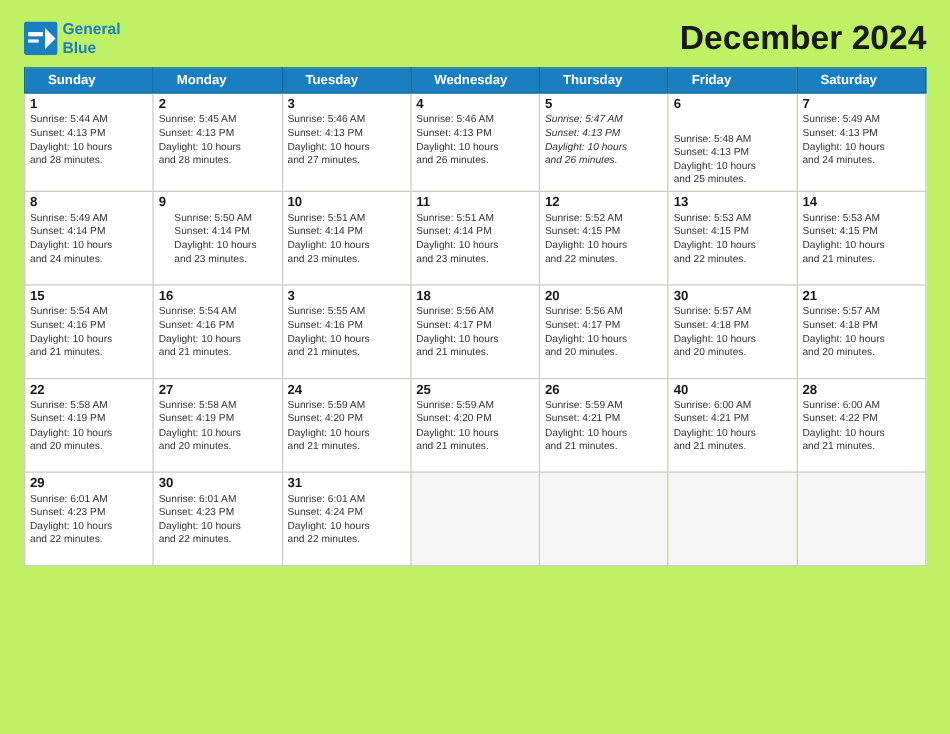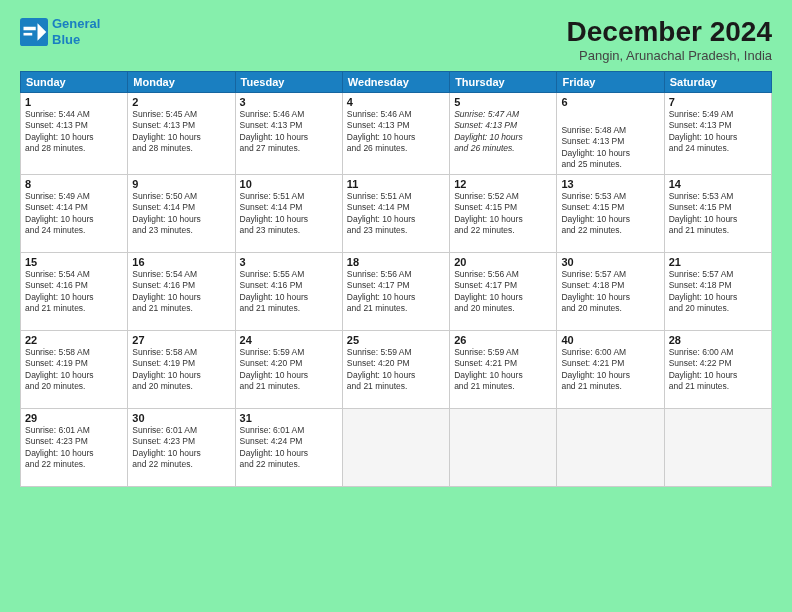--- a/index.html
+++ b/index.html
@@ -7,21 +7,21 @@
       font-family: Arial, sans-serif;
       background: #fff;
       width: 792px;
       height: 612px;
       overflow: hidden;
     }
     .page {
       width: 792px;
       height: 612px;
       padding: 16px 20px 12px 20px;
-      background: #86efac;
+      background: #bef264;
     }
     .header {
       display: flex;
       justify-content: space-between;
       align-items: flex-start;
       margin-bottom: 8px;
     }
     .logo {
       display: flex;
       align-items: center;
@@ -55,21 +55,21 @@
     .calendar {
       width: 100%;
       border-collapse: collapse;
       border: 1px solid #ccc;
     }
     .calendar th {
       background: #1a7fc1;
       color: #fff;
       font-size: 11px;
       font-weight: bold;
-      padding: 4px 5px;
+      padding: 4px 19px;
       text-align: left;
       border: 1px solid #1565a0;
     }
     .calendar td {
       vertical-align: top;
       border: 1px solid #ccc;
       padding: 3px 4px;
       width: calc(100% / 7);
       height: 80px;
       background: #fff;
@@ -107,21 +107,20 @@
         <rect x="4" y="10" width="14" height="4" fill="#fff"></rect>
         <rect x="4" y="17" width="10" height="3" fill="#fff"></rect>
       </svg>
       <div class="logo-text">
         <div><span>General</span></div>
         <div><span>Blue</span></div>
       </div>
     </div>
     <div class="title-block">
       <div class="main-title">December 2024</div>
-      <div class="subtitle">Pangin, Arunachal Pradesh, India</div>
     </div>
   </div>
 
   <table class="calendar">
     <thead>
       <tr>
       <th>Sunday</th>
           <th>Monday</th>
           <th>Tuesday</th>
           <th>Wednesday</th>
@@ -185,21 +184,21 @@
         <tr class="week-row">
           <td>
             <span class="day-num">8</span>
             <div class="day-info" style="white-space: pre-line;">Sunrise: 5:49 AM
 Sunset: 4:14 PM
 Daylight: 10 hours
 and 24 minutes.</div>
           </td>
           <td>
             <span class="day-num">9</span>
-            <div class="day-info" style="white-space: pre-line;">Sunrise: 5:50 AM
+            <div class="day-info" style="white-space: pre-line; margin-left: 13px;">Sunrise: 5:50 AM
 Sunset: 4:14 PM
 Daylight: 10 hours
 and 23 minutes.</div>
           </td>
           <td>
             <span class="day-num">10</span>
             <div class="day-info" style="white-space: pre-line;">Sunrise: 5:51 AM
 Sunset: 4:14 PM
 Daylight: 10 hours
 and 23 minutes.</div>

